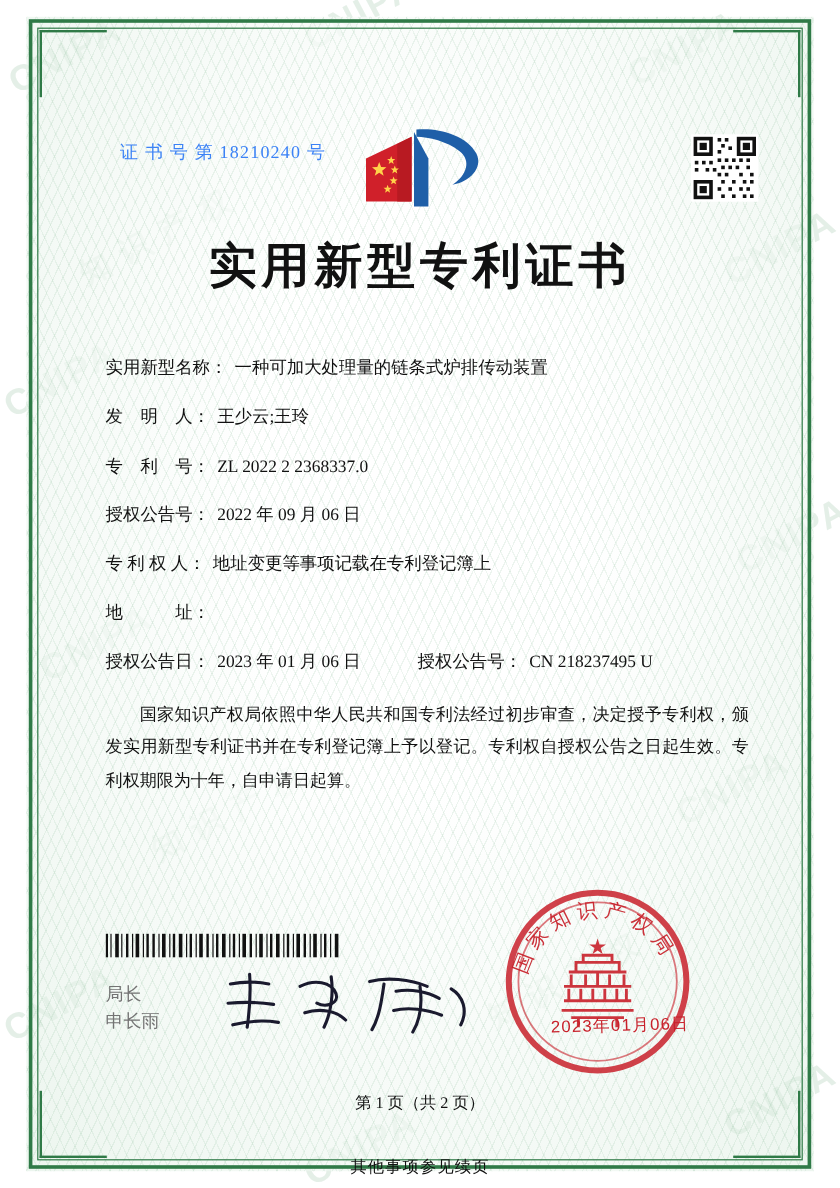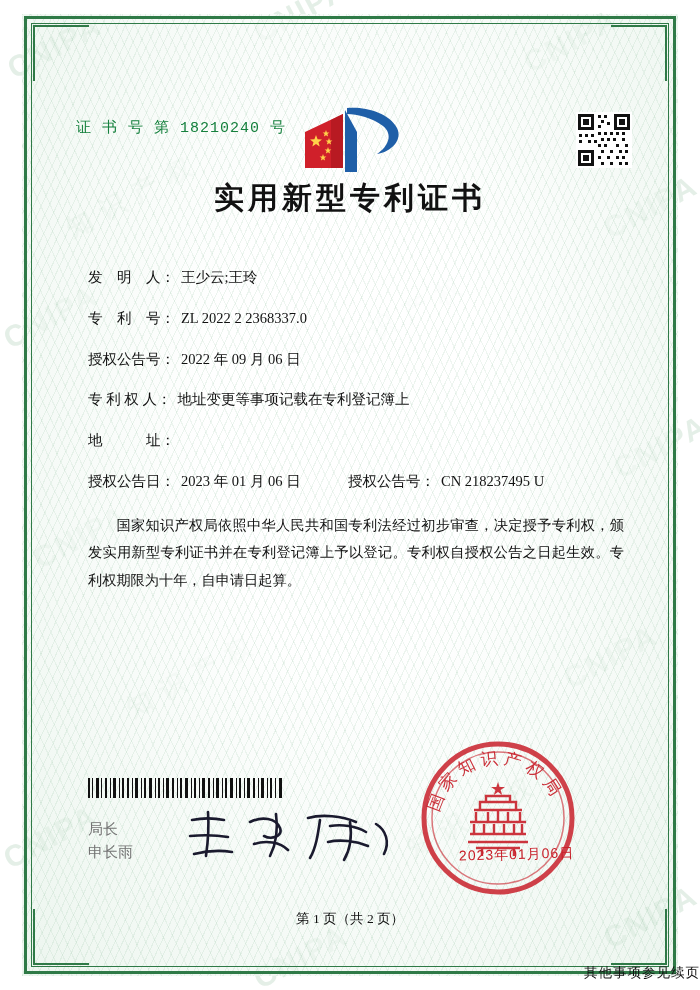--- a/index.html
+++ b/index.html
@@ -88,51 +88,50 @@
     bottom: 40px;
   }
 
   
   .header-row {
     position: relative;
     height: 90px;
   }
   .cert-number {
     position: absolute;
-    left: 16px;
+    left: 40px;
     top: 78px;
     font-size: 15px;
-    color: #15803d;
+    color: #3b82f6;
     letter-spacing: 1px;
-    font-family: Liberation Mono, monospace;
   }
   .emblem {
     position: absolute;
     left: 50%;
     top: 62px;
     transform: translateX(-50%);
     width: 130px;
     height: 78px;
   }
   .qr {
     position: absolute;
     right: 8px;
     top: 72px;
     width: 56px;
     height: 56px;
     background-color: #fff;
   }
 
   .doc-title {
     text-align: center;
-    font-size: 30px;
+    font-size: 40px;
     font-weight: 700;
     letter-spacing: 4px;
     color: #111;
-    margin-top: 48px;
+    margin-top: 64px;
     font-family: "DejaVu Serif", "Liberation Serif", serif;
   }
 
   
   .fields {
     margin-top: 48px;
     padding-left: 28px;
     padding-right: 10px;
   }
   .field-row {
@@ -227,21 +226,21 @@
     text-align: center;
     font-size: 13.5px;
     color: #111;
   }
 
   .footer-note {
     position: absolute;
     left: 0;
     right: 0;
     bottom: 8px;
-    text-align: right;
+    text-align: center;
     font-size: 13.5px;
     color: #111;
     letter-spacing: 1px;
     z-index: 3;
   }
 </style>
 </head>
 <body>
 
 <div class="watermark-layer" id="wm-layer">
@@ -348,20 +347,24 @@
               <rect x="49" y="50" width="3" height="3"></rect>
           </g>
         </svg>
       </div>
     </div>
 
     <div class="doc-title">实用新型专利证书</div>
 
     <div class="fields">
 
+      <div class="field-row">
+        <span class="field-label">实用新型名称：</span>
+        <span class="field-value">一种可加大处理量的链条式炉排传动装置</span>
+      </div>
 
       <div class="field-row">
         <span class="field-label">发　明　人：</span>
         <span class="field-value">王少云;王玲</span>
       </div>
 
       <div class="field-row">
         <span class="field-label">专　利　号：</span>
         <span class="field-value">ZL 2022 2 2368337.0</span>
       </div>

